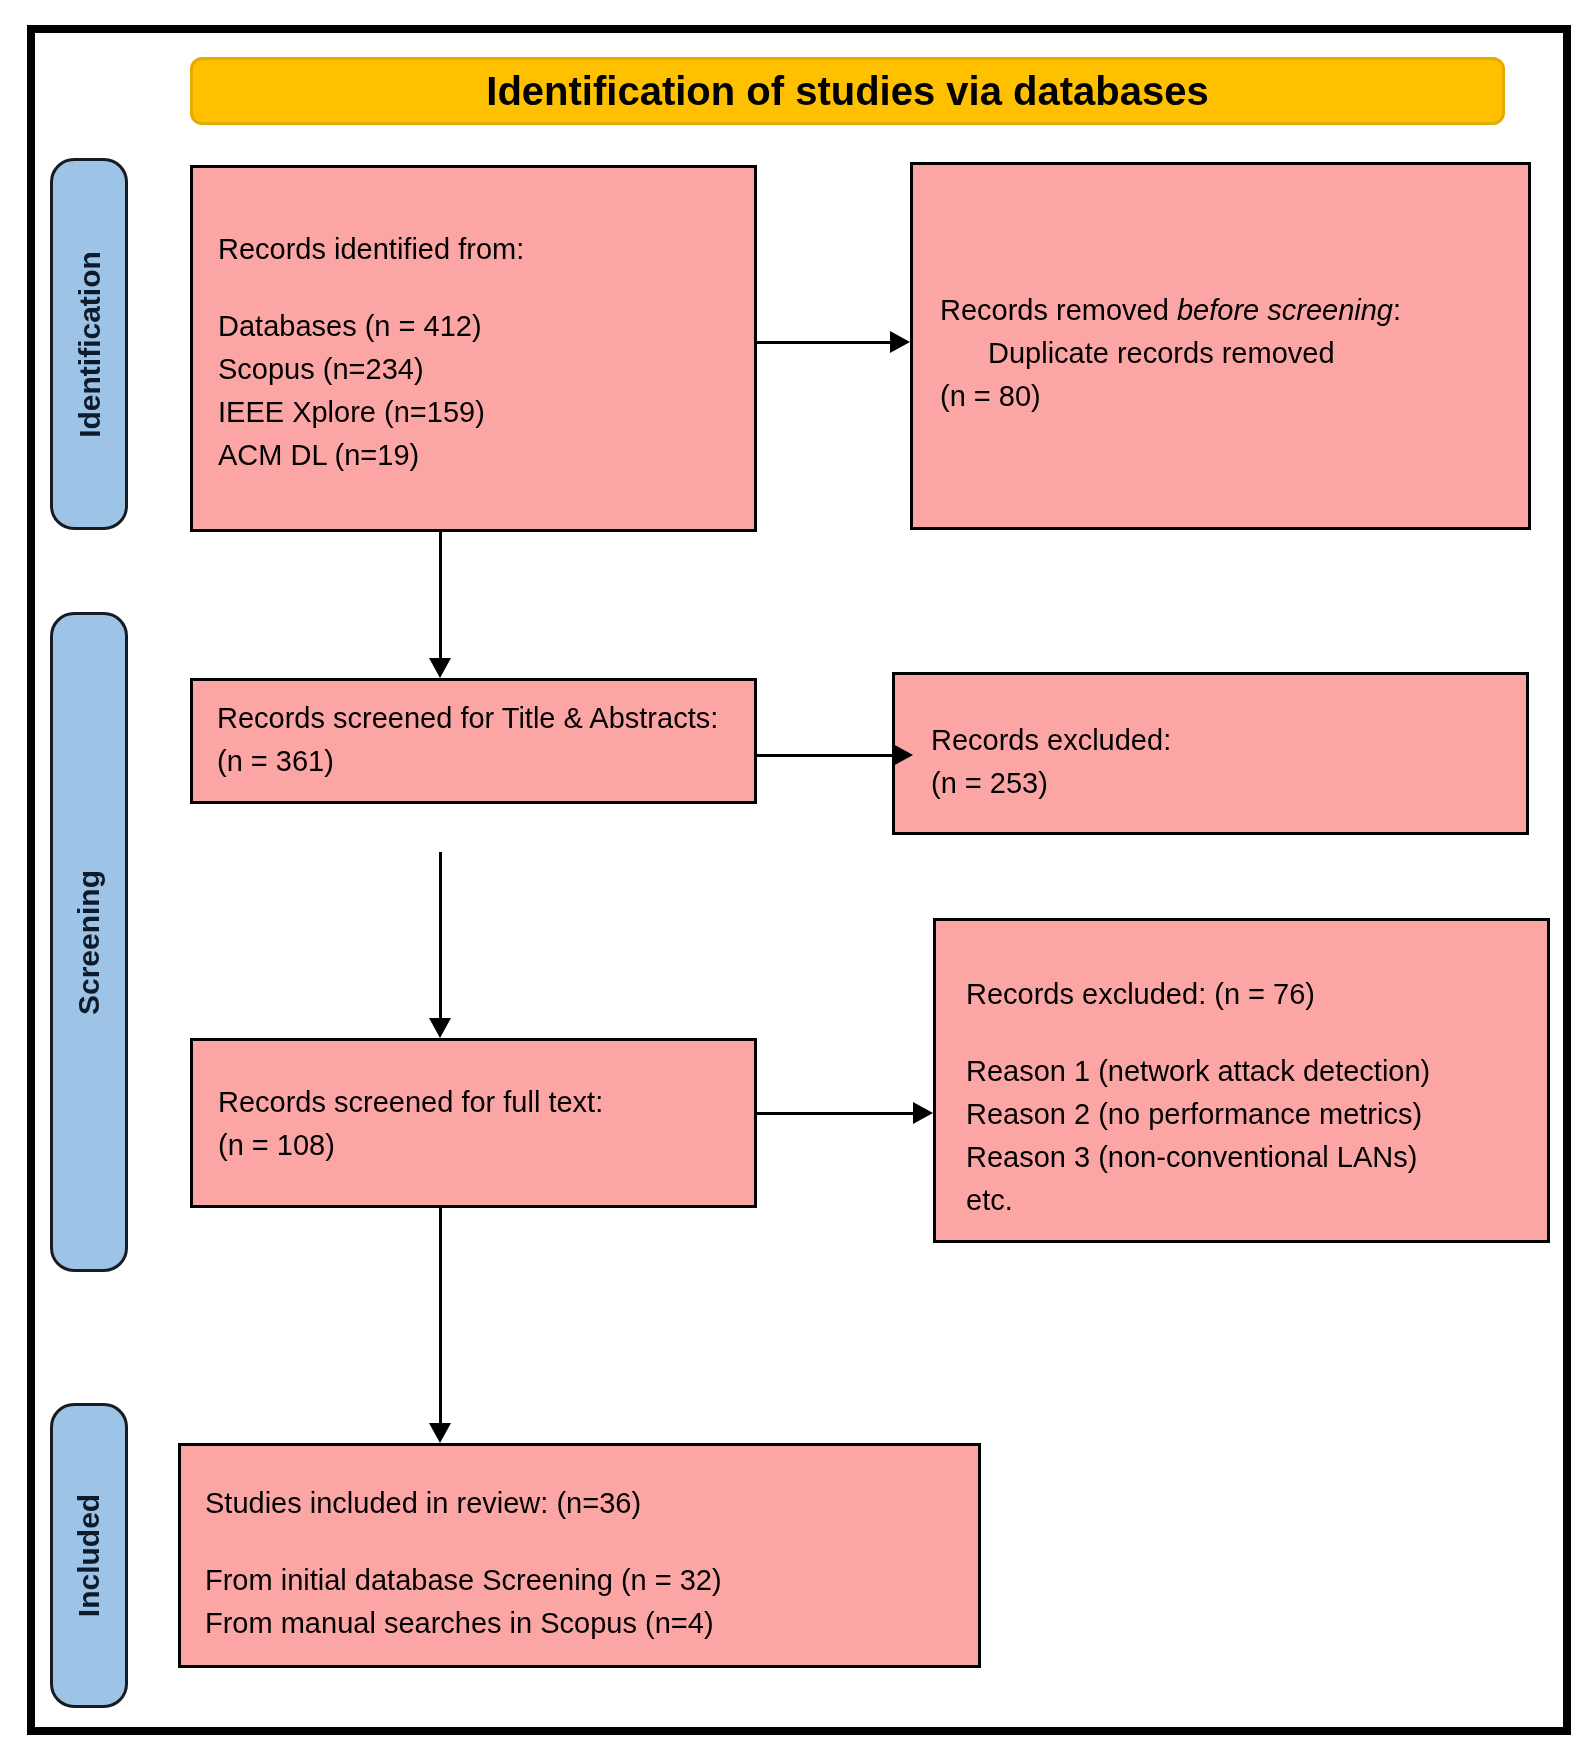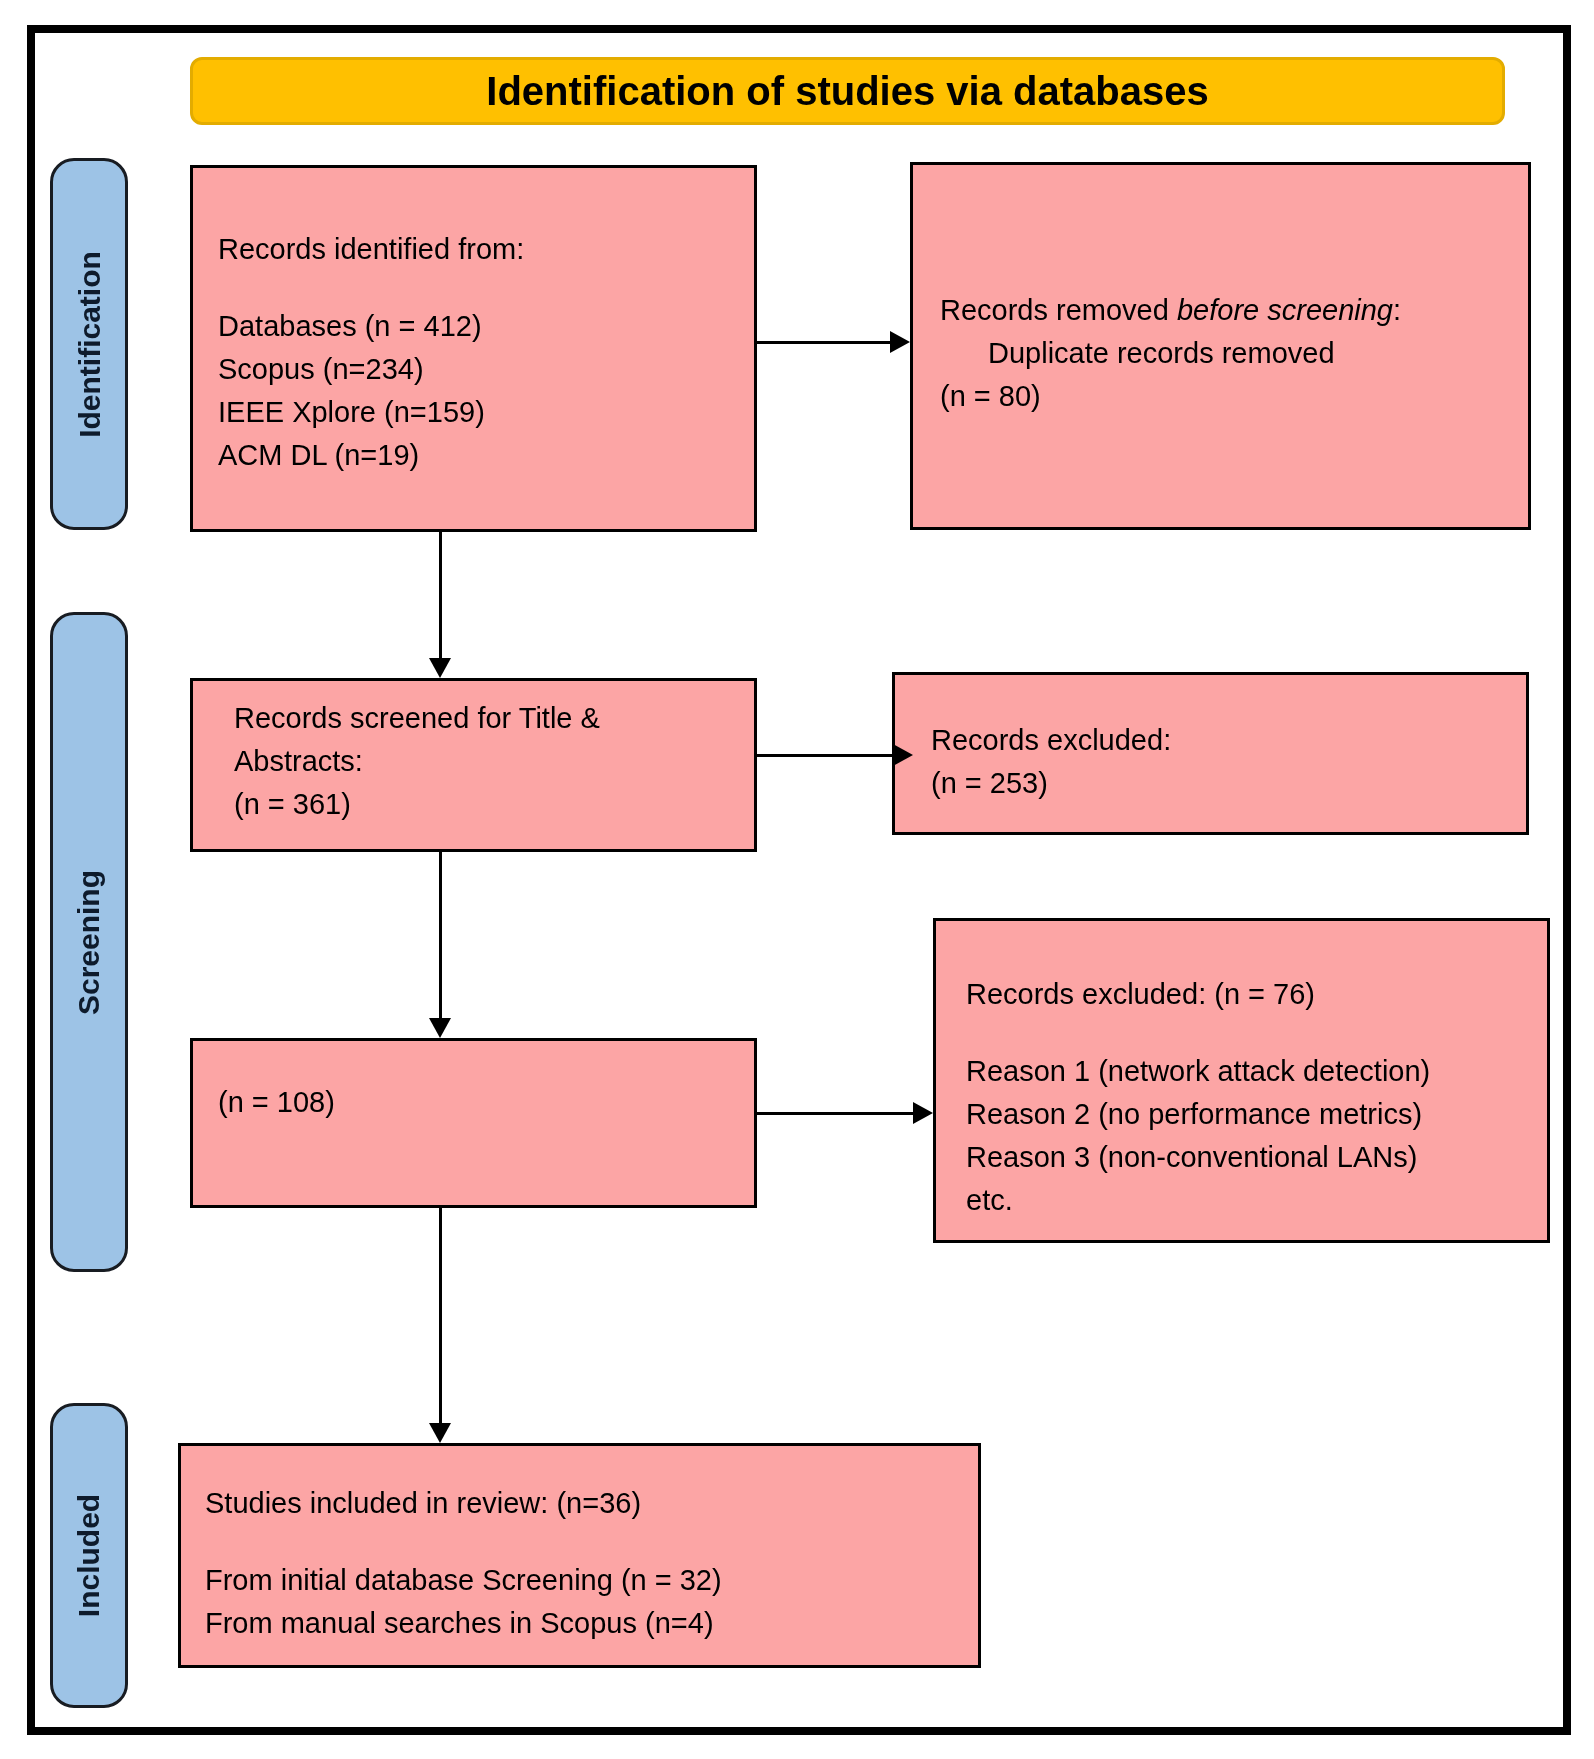--- a/index.html
+++ b/index.html
@@ -50,21 +50,21 @@
   #stage-identification { top: 158px; height: 372px; }
   #stage-screening      { top: 612px; height: 660px; }
   #stage-included       { top: 1403px; height: 305px; }
 
   
   .fbox {
     background: #fca5a5;
     border: 3px solid #000000;
   }
   #box-identified { left: 190px; top: 165px; width: 567px; height: 367px; padding: 60px 18px 0 25px; }
-  #box-title-abs  { left: 190px; top: 678px; width: 567px; height: 174px; padding: 16px 30px 0 41px; }
+  #box-title-abs  { left: 190px; top: 678px; width: 567px; height: 126px; padding: 16px 30px 0 24px; }
   #box-fulltext   { left: 190px; top: 1038px; width: 567px; height: 170px; padding: 40px 18px 0 25px; }
   #box-included   { left: 178px; top: 1443px; width: 803px; height: 225px; padding: 36px 18px 0 24px; }
 
   #box-removed    { left: 910px; top: 162px; width: 621px; height: 368px; padding: 124px 15px 0 27px; }
   #box-excluded-1 { left: 892px; top: 672px; width: 637px; height: 163px; padding: 44px 15px 0 36px; }
   #box-excluded-2 { left: 933px; top: 918px; width: 617px; height: 325px; padding: 52px 12px 0 30px; }
 
   .spacer { height: 34px; }
   .indent { margin-left: 48px; }
   .emph { font-style: italic; }
@@ -113,20 +113,21 @@
     <div>IEEE Xplore (n=159)</div>
     <div>ACM DL (n=19)</div>
   </div>
 
   <div id="box-title-abs" class="abs fbox">
     <div>Records screened for Title &amp; Abstracts:</div>
     <div>(n = 361)</div>
   </div>
 
   <div id="box-fulltext" class="abs fbox">
+    <div>Records screened for full text:</div>
     <div>(n = 108)</div>
   </div>
 
   <div id="box-included" class="abs fbox">
     <div>Studies included in review: (n=36)</div>
     <div class="spacer"></div>
     <div>From initial database Screening (n = 32)</div>
     <div>From manual searches in Scopus (n=4)</div>
   </div>
 

